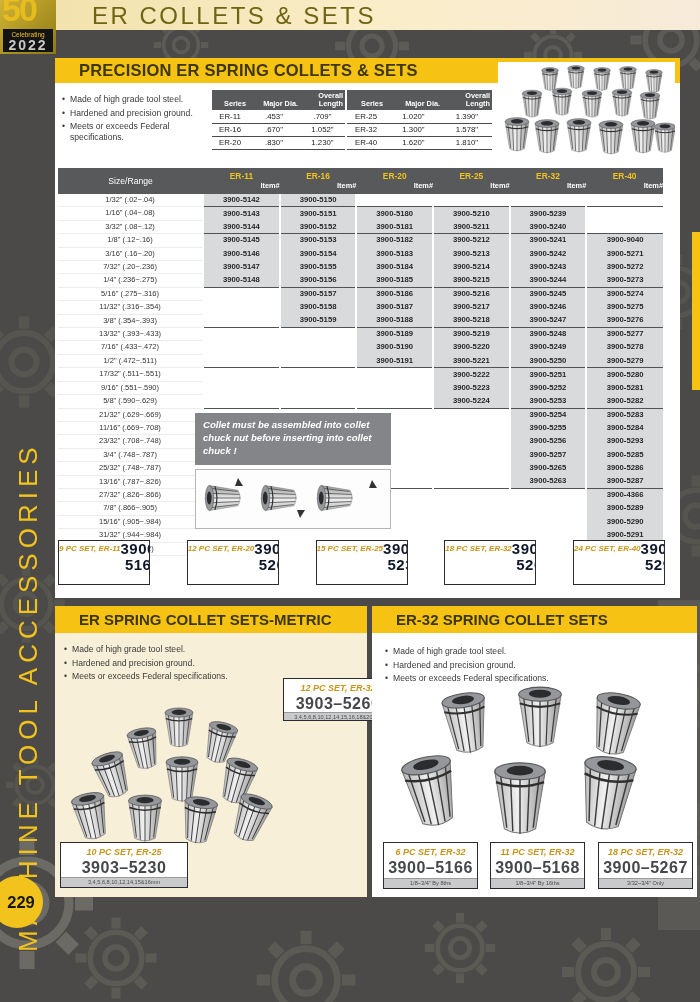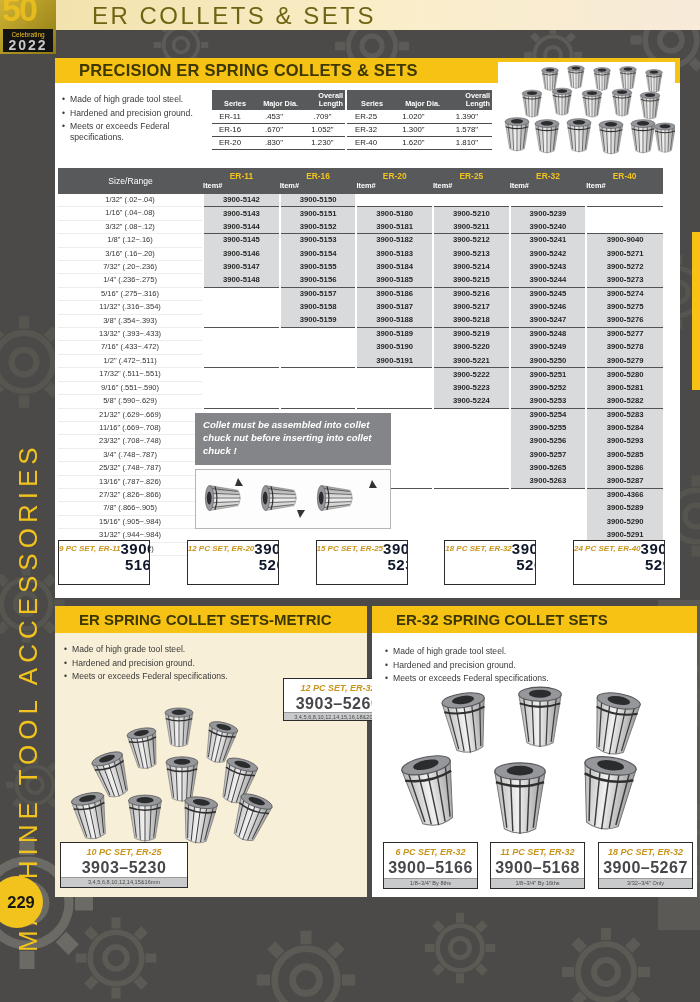--- a/index.html
+++ b/index.html
@@ -41,21 +41,21 @@
 
   .photo{position:absolute;overflow:hidden}
   #photo-top{left:443px;top:4px;width:177px;height:98px;background:#fff}
   #photo-metric{left:12px;top:96px;width:214px;height:142px}
   #photo-er32{left:15px;top:72px;width:292px;height:158px}
   .photo svg{position:absolute}
 
   #collet-table{position:absolute;left:3px;top:110px;width:605px;border-collapse:collapse;table-layout:fixed}
   #collet-table th{background:#58595b;height:26px;vertical-align:middle;padding:0}
   .series-name{display:block;color:#f2c31c;font-size:8.4px;font-weight:bold;line-height:9.5px;text-align:center}
-  .series-sub{display:block;color:#fff;font-size:7.4px;line-height:9px;text-align:left}
+  .series-sub{display:block;color:#fff;font-size:7.4px;line-height:9px;text-align:right}
   .size-header{color:#fff;font-size:8.6px;font-weight:normal;vertical-align:bottom;text-align:center;padding-bottom:2px}
   #collet-table td{height:12.4px;font-size:7.5px;text-align:center;color:#333;padding:0;line-height:12.4px}
   #collet-table td.item-cell{border-left:2px solid #fff;font-weight:bold;font-size:7.7px;color:#262626}
   #collet-table td.item-cell.filled{background:#d9dadb}
   #collet-table tr.sep td{border-top:1.5px solid #515254}
   #collet-table td.size-cell{border-bottom:1px solid #ededed}
 
   .note-box{position:absolute;left:140px;top:355px;width:196px;height:52px;background:#838588;color:#fff;font-size:9.6px;font-weight:bold;font-style:italic;line-height:13px;padding:5px 8px;z-index:3}
   .note-diagram{position:absolute;left:140px;top:411px;width:196px;height:60px;background:#fdfdfd;border:1px solid #b5b5b5;z-index:3;overflow:hidden}
 

